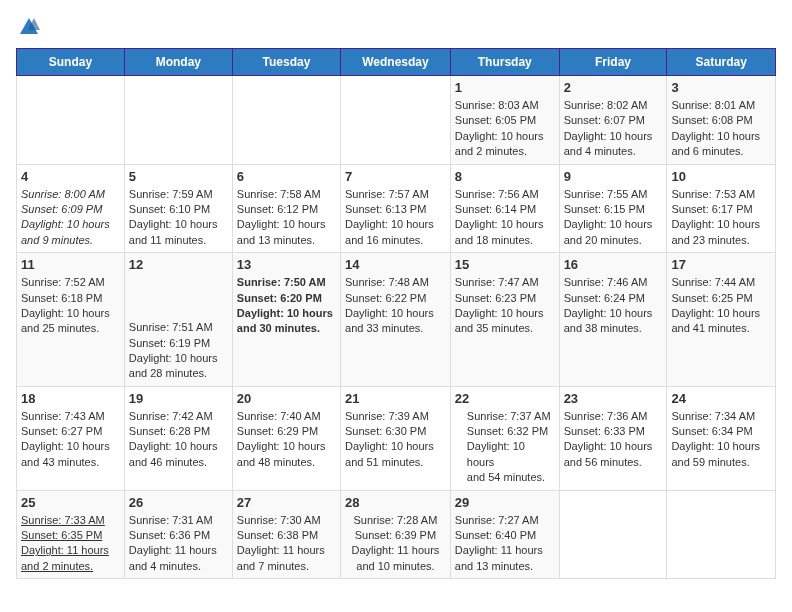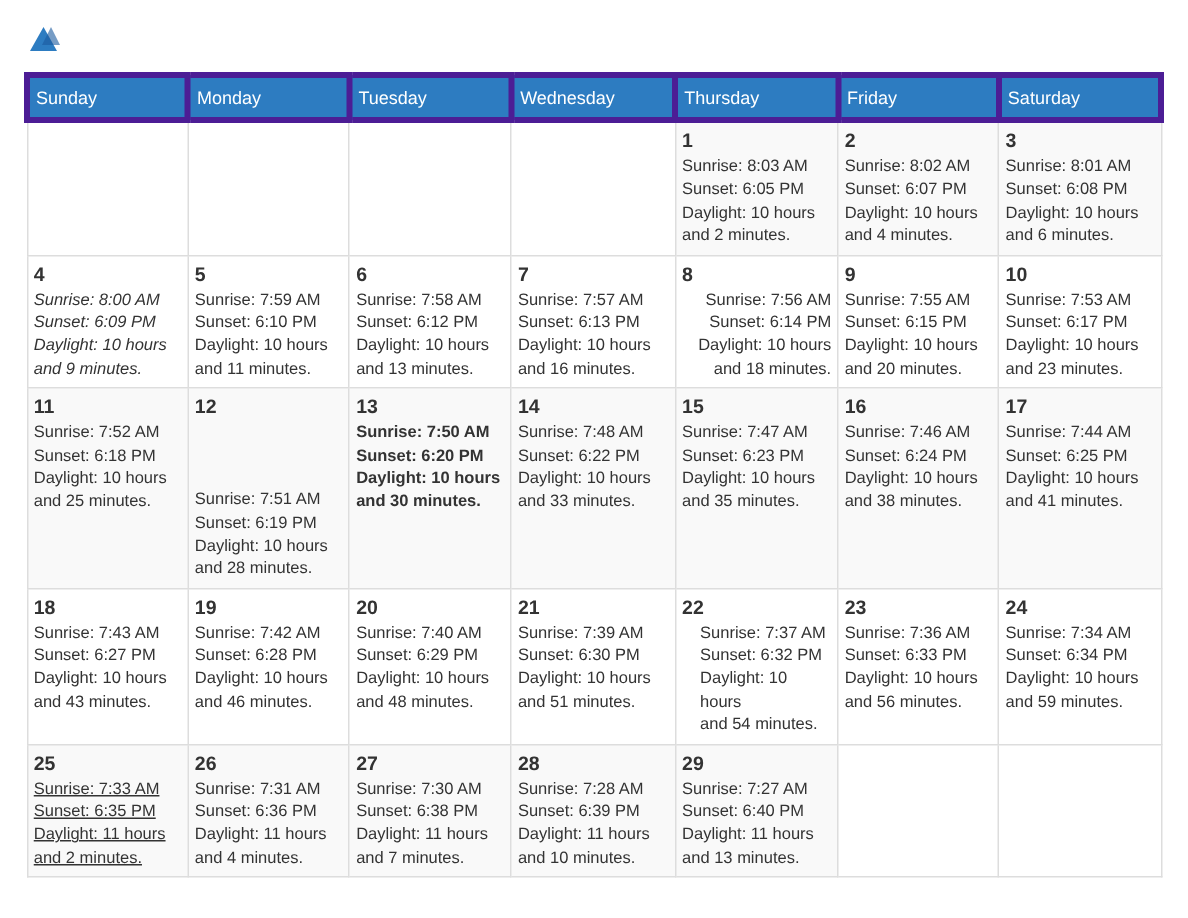--- a/index.html
+++ b/index.html
@@ -51,24 +51,24 @@
       width: 100%;
       border-collapse: collapse;
       font-size: 11px;
     }
     thead tr {
       background-color: #2d7cc1;
       color: #fff;
     }
     thead th {
       padding: 6px 4px;
-      text-align: left;
+      text-align: center;
       font-size: 12px;
-      font-weight: normal;
-      border: 4px solid #4c1d95;
+      font-weight: bold;
+      border: 1px solid #4c1d95;
     }
     tbody tr {
       border-bottom: 1px solid #ccc;
     }
     tbody td {
       vertical-align: top;
       padding: 4px 4px;
       border: 1px solid #ddd;
       min-height: 80px;
       width: 113px;
@@ -183,21 +183,21 @@
         </td>
         <td>
           <span class="day-number">7</span>
           <div class="day-info" style="white-space: pre-line;">Sunrise: 7:57 AM
 Sunset: 6:13 PM
 Daylight: 10 hours
 and 16 minutes.</div>
         </td>
         <td>
           <span class="day-number">8</span>
-          <div class="day-info" style="white-space: pre-line; text-align: right;">Sunrise: 7:56 AM
+          <div class="day-info" style="white-space: pre-line;">Sunrise: 7:56 AM
 Sunset: 6:14 PM
 Daylight: 10 hours
 and 18 minutes.</div>
         </td>
         <td>
           <span class="day-number">9</span>
           <div class="day-info" style="white-space: pre-line;">Sunrise: 7:55 AM
 Sunset: 6:15 PM
 Daylight: 10 hours
 and 20 minutes.</div>
@@ -329,21 +329,21 @@
         </td>
         <td>
           <span class="day-number">27</span>
           <div class="day-info" style="white-space: pre-line;">Sunrise: 7:30 AM
 Sunset: 6:38 PM
 Daylight: 11 hours
 and 7 minutes.</div>
         </td>
         <td>
           <span class="day-number">28</span>
-          <div class="day-info" style="white-space: pre-line;">Sunrise: 7:28 AM
+          <div class="day-info" style="white-space: pre-line; text-align: center;">Sunrise: 7:28 AM
 Sunset: 6:39 PM
 Daylight: 11 hours
 and 10 minutes.</div>
         </td>
         <td>
           <span class="day-number">29</span>
           <div class="day-info" style="white-space: pre-line;">Sunrise: 7:27 AM
 Sunset: 6:40 PM
 Daylight: 11 hours
 and 13 minutes.</div>

